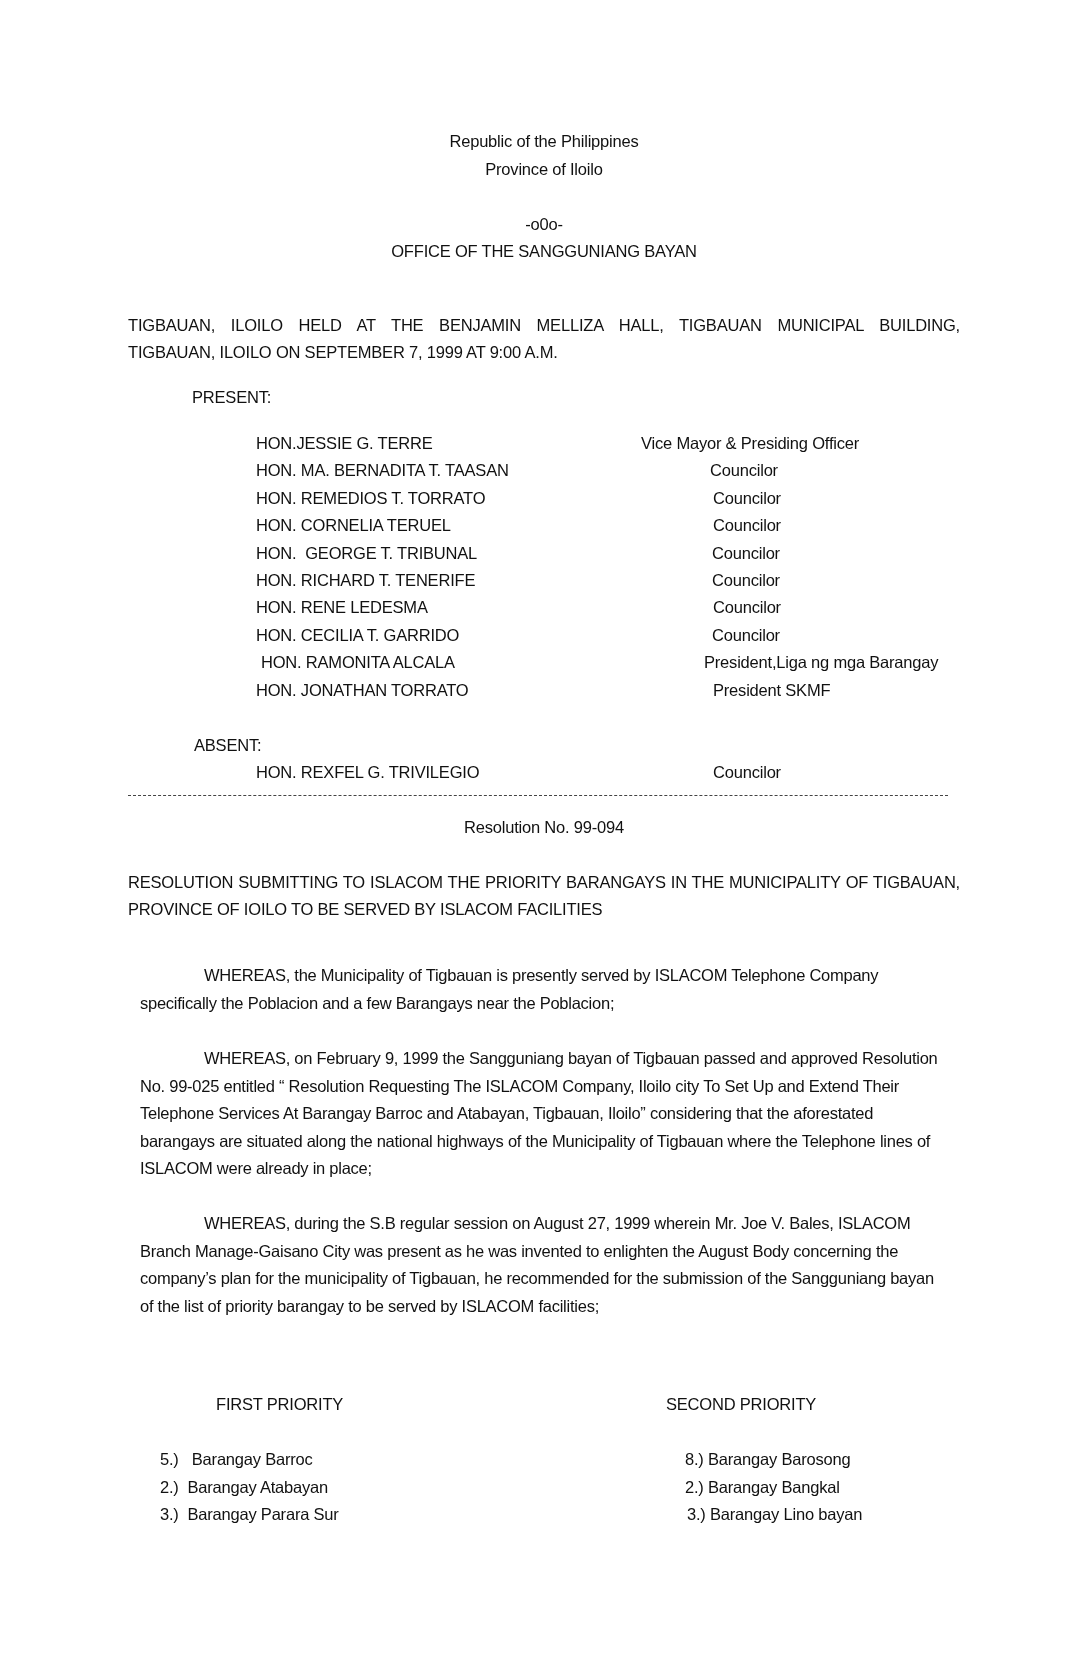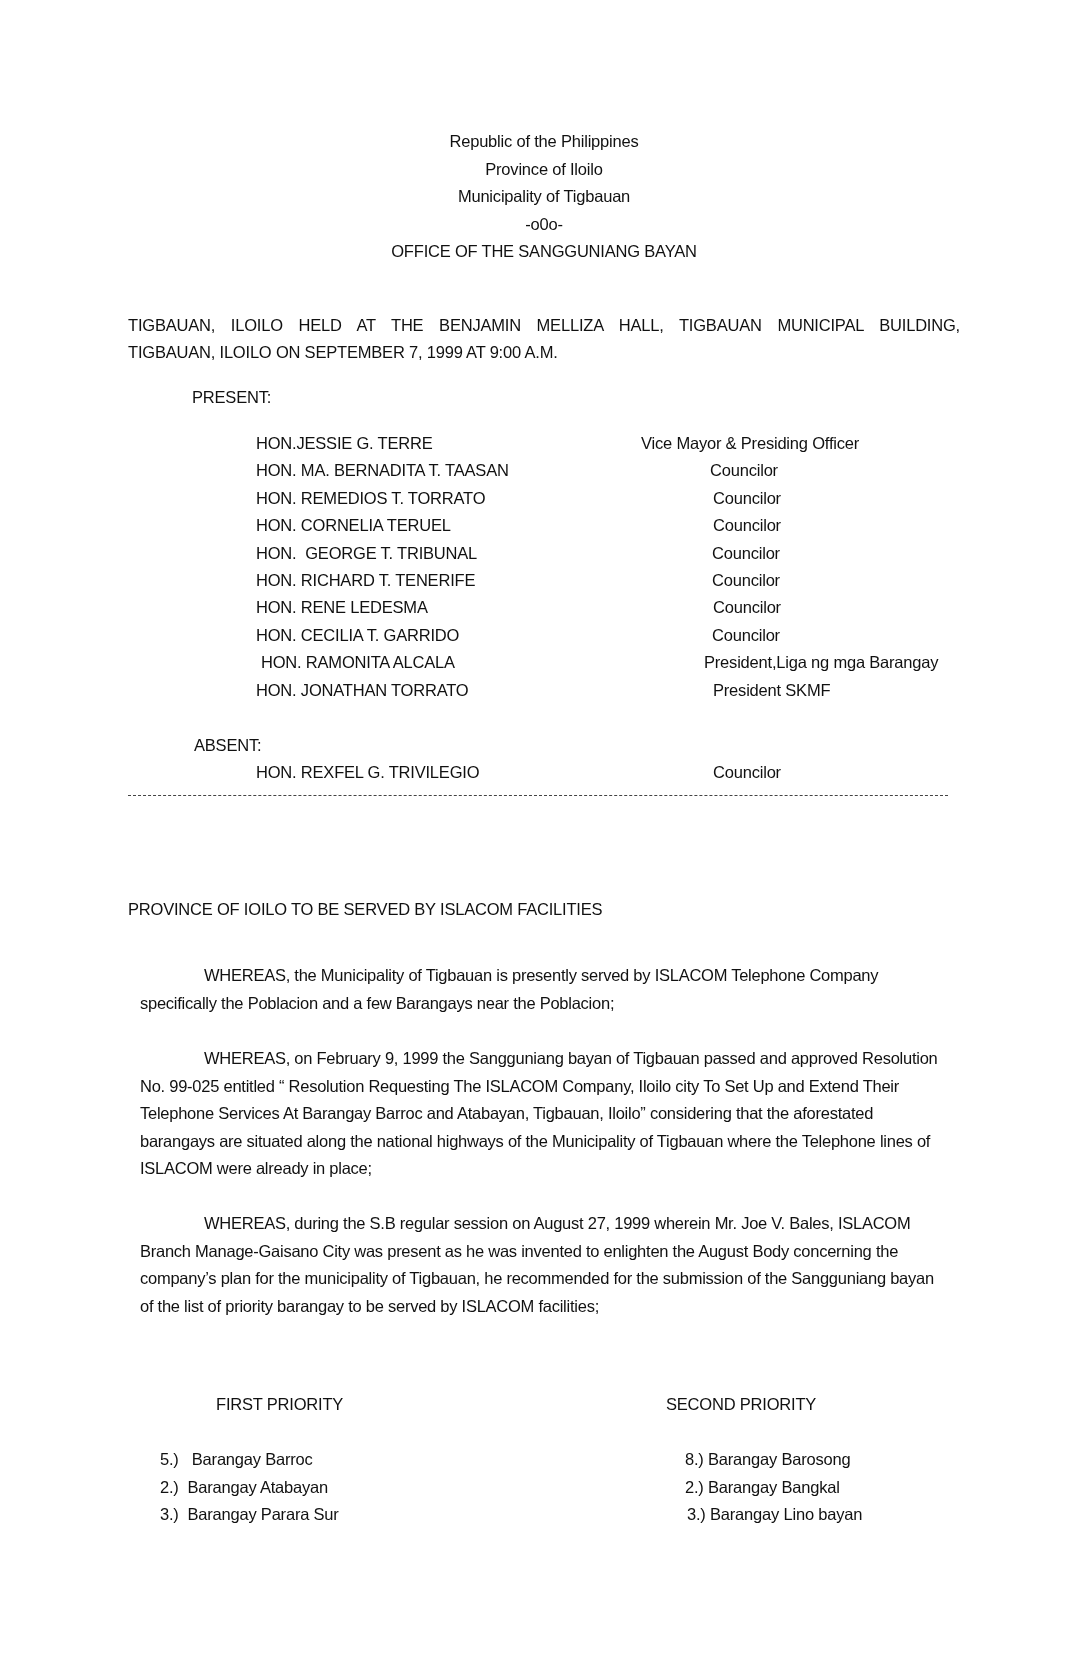--- a/index.html
+++ b/index.html
@@ -17,21 +17,20 @@
   .indent { text-indent: 64px; }
   .dash { position: absolute; left: 128px; width: 820px; top: 795px; border-top: 1.5px dashed #444; height: 0; }
 </style>
 </head>
 <body>
 
 <div class="page">
 
   <div class="t center" style="top:131px">Republic of the Philippines</div>
   <div class="t center" style="top:159px">Province of Iloilo</div>
-  <div class="t center" style="top:186px">Municipality of Tigbauan</div>
   <div class="t center" style="top:214px">-o0o-</div>
   <div class="t center" style="top:241px">OFFICE OF THE SANGGUNIANG BAYAN</div>
 
   <div class="t just" style="top:315px">TIGBAUAN, ILOILO HELD AT THE BENJAMIN MELLIZA HALL, TIGBAUAN MUNICIPAL BUILDING,</div>
   <div class="t" style="top:342px; left:128px">TIGBAUAN, ILOILO ON SEPTEMBER 7, 1999 AT 9:00 A.M.</div>
 
   <div class="t" style="top:387px; left:192px">PRESENT:</div>
 
   <div>
     <div class="t" style="top:433px; left:256px">HON.JESSIE G. TERRE</div>
@@ -64,20 +63,22 @@
     <div class="t" style="top:680px; left:256px">HON. JONATHAN TORRATO</div>
     <div class="t" style="top:680px; left:713px">President SKMF</div>
   </div>
 
   <div class="t" style="top:735px; left:194px">ABSENT:</div>
   <div class="t" style="top:762px; left:256px">HON. REXFEL G. TRIVILEGIO</div>
   <div class="t" style="top:762px; left:713px">Councilor</div>
 
   <div class="dash"></div>
 
+  <div class="t center" style="top:817px">Resolution No. 99-094</div>
+  <div class="t just" style="top:872px">RESOLUTION SUBMITTING TO ISLACOM THE PRIORITY BARANGAYS IN THE MUNICIPALITY OF TIGBAUAN,</div>
   <div class="t" style="top:899px; left:128px">PROVINCE OF IOILO TO BE SERVED BY ISLACOM FACILITIES</div>
 
   <div class="para" style="top:950px">
     <p class="indent">WHEREAS, the Municipality of Tigbauan is presently served by ISLACOM Telephone Company specifically the Poblacion and a few Barangays near the Poblacion;</p>
   </div>
   <div class="para" style="top:1033px">
     <p class="indent">WHEREAS, on February 9, 1999 the Sangguniang bayan of Tigbauan passed and approved Resolution No. 99-025 entitled “ Resolution Requesting The ISLACOM Company, Iloilo city To Set Up and Extend Their Telephone Services At Barangay Barroc and Atabayan, Tigbauan, Iloilo” considering that the aforestated barangays are situated along the national highways of the Municipality of Tigbauan where the Telephone lines of ISLACOM were already in place;</p>
   </div>
   <div class="para" style="top:1198px">
     <p class="indent">WHEREAS, during the S.B regular session on August 27, 1999 wherein Mr. Joe V. Bales, ISLACOM Branch Manage-Gaisano City was present as he was invented to enlighten the August Body concerning the company’s plan for the municipality of Tigbauan, he recommended for the submission of the Sangguniang bayan of the list of priority barangay to be served  by ISLACOM facilities;</p>

